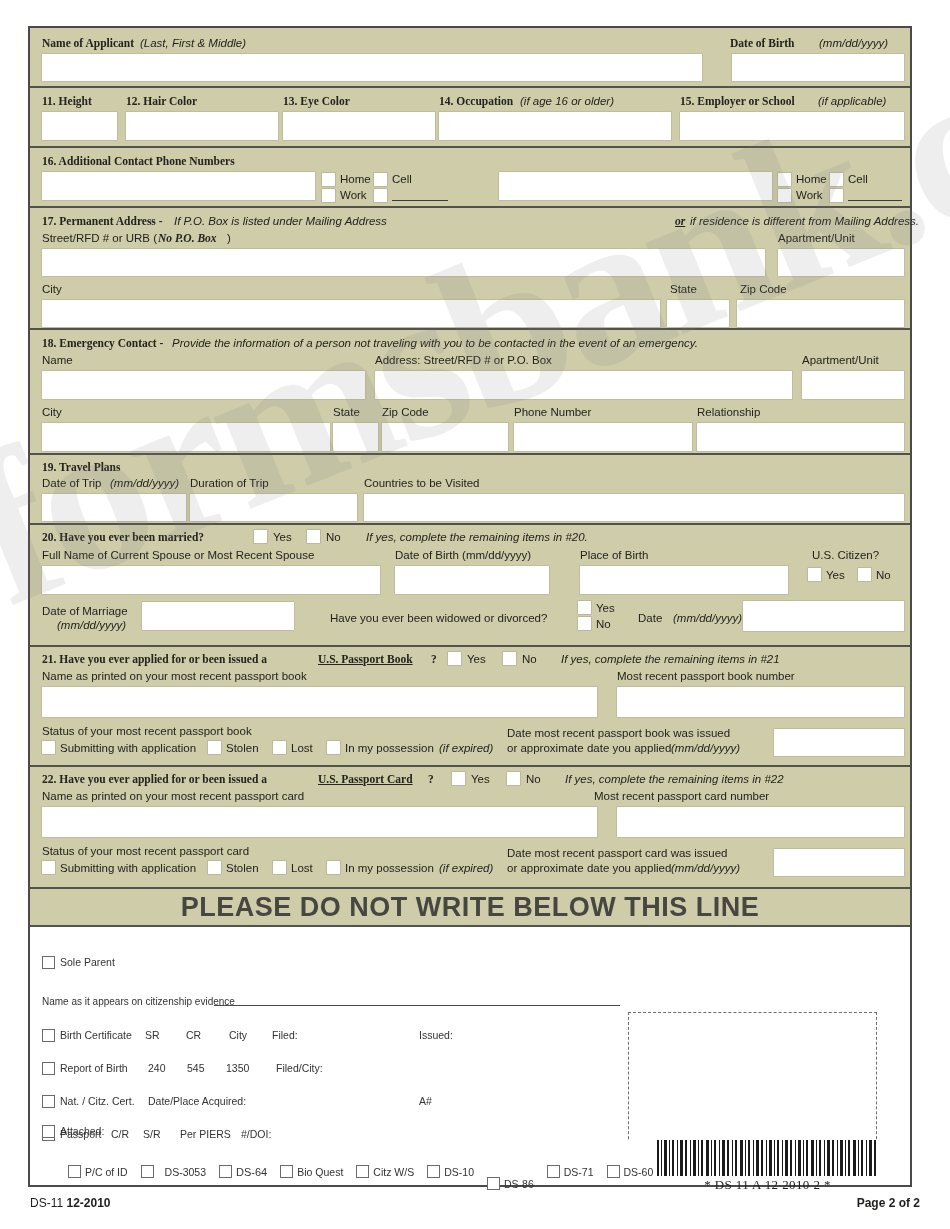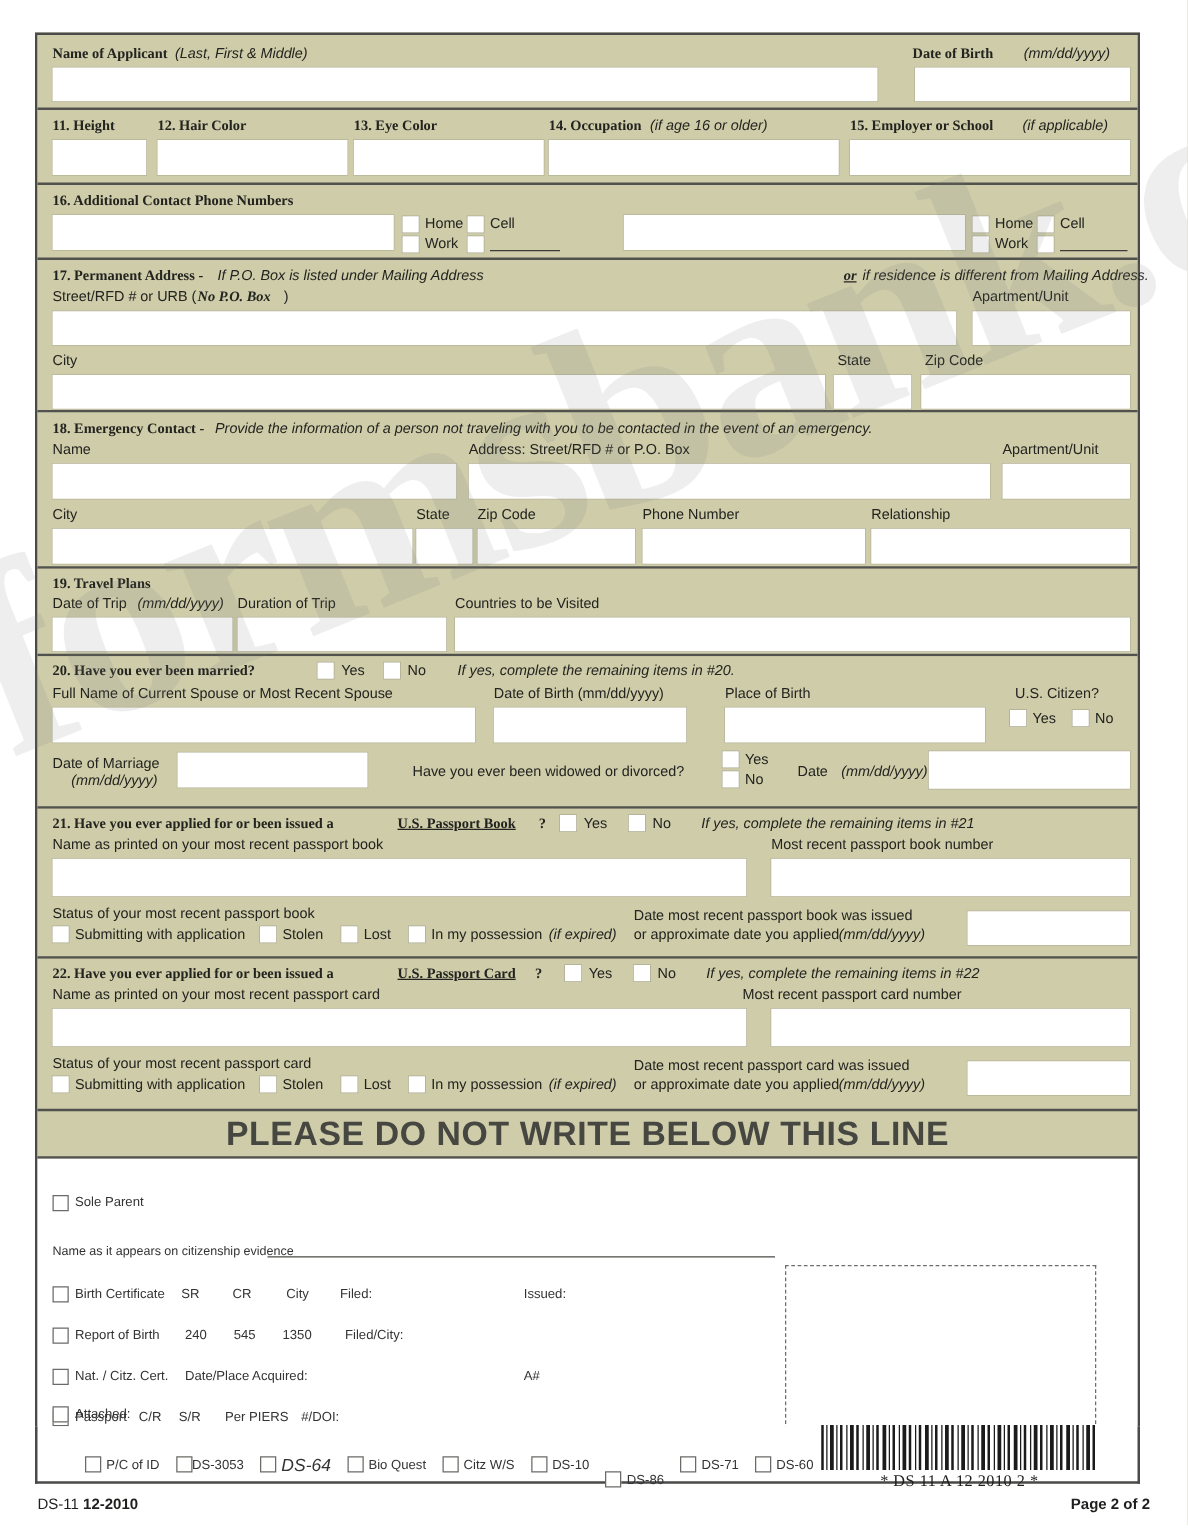--- a/index.html
+++ b/index.html
@@ -381,27 +381,27 @@
   </div>
 
   <div style="position:absolute;left:28px;top:1141px;width:884px;height:46px;background:#fff;border-left:2px solid #4a4a48;border-right:2px solid #4a4a48;border-bottom:2px solid #4a4a48;box-sizing:border-box;z-index:7;">
     <div class="ocbx" style="left:12px;top:-16px;"></div>
     <span class="olbl" style="left:30px;top:-16px;">Attached:</span>
     <div id="attachedItems" style="position:absolute;left:38px;top:12px;display:flex;gap:7px;align-items:center;">
         <span style="display: inline-flex; align-items: center; gap: 4px; margin-right: 6px;">
           <span style="width: 11px; height: 11px; border: 1px solid rgb(106, 106, 102); background: rgb(255, 255, 255); display: inline-block;"></span>
           <span style="font-size: 10.5px; color: rgb(51, 51, 51); white-space: nowrap;">P/C of ID</span>
         </span>
-        <span style="display: inline-flex; align-items: center; gap: 0; margin-right: 6px;">
+        <span style="display: inline-flex; align-items: center; gap: 11px; margin-right: 6px;">
           <span style="width: 11px; height: 11px; border: 1px solid rgb(106, 106, 102); background: rgb(255, 255, 255); display: inline-block;"></span>
           <span style="font-size: 10.5px; color: rgb(51, 51, 51); white-space: nowrap;">DS-3053</span>
         </span>
         <span style="display: inline-flex; align-items: center; gap: 4px; margin-right: 6px;">
           <span style="width: 11px; height: 11px; border: 1px solid rgb(106, 106, 102); background: rgb(255, 255, 255); display: inline-block;"></span>
-          <span style="font-size: 14px; color: rgb(51, 51, 51); white-space: nowrap; font-style: italic;">DS-64</span>
+          <span style="font-size: 11px; color: rgb(51, 51, 51); white-space: nowrap;">DS-64</span>
         </span>
         <span style="display: inline-flex; align-items: center; gap: 4px; margin-right: 6px;">
           <span style="width: 11px; height: 11px; border: 1px solid rgb(106, 106, 102); background: rgb(255, 255, 255); display: inline-block;"></span>
           <span style="font-size: 10.5px; color: rgb(51, 51, 51); white-space: nowrap;">Bio Quest</span>
         </span>
         <span style="display: inline-flex; align-items: center; gap: 4px; margin-right: 6px;">
           <span style="width: 11px; height: 11px; border: 1px solid rgb(106, 106, 102); background: rgb(255, 255, 255); display: inline-block;"></span>
           <span style="font-size: 10.5px; color: rgb(51, 51, 51); white-space: nowrap;">Citz W/S</span>
         </span>
         <span style="display: inline-flex; align-items: center; gap: 4px; margin-right: 6px;">

